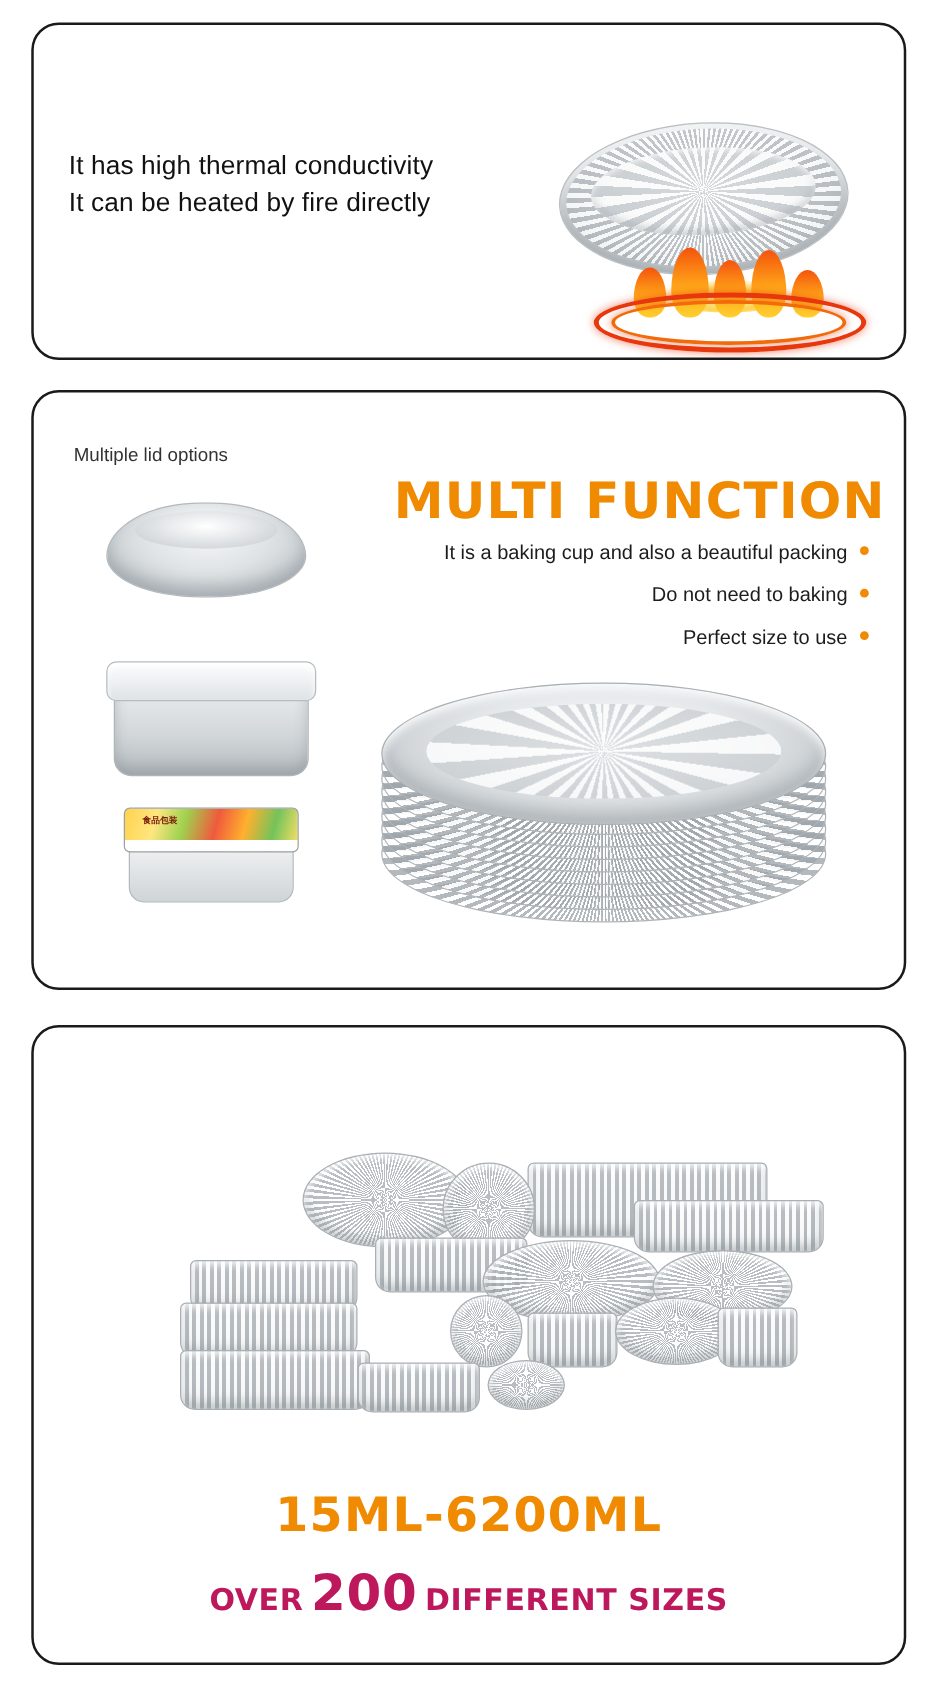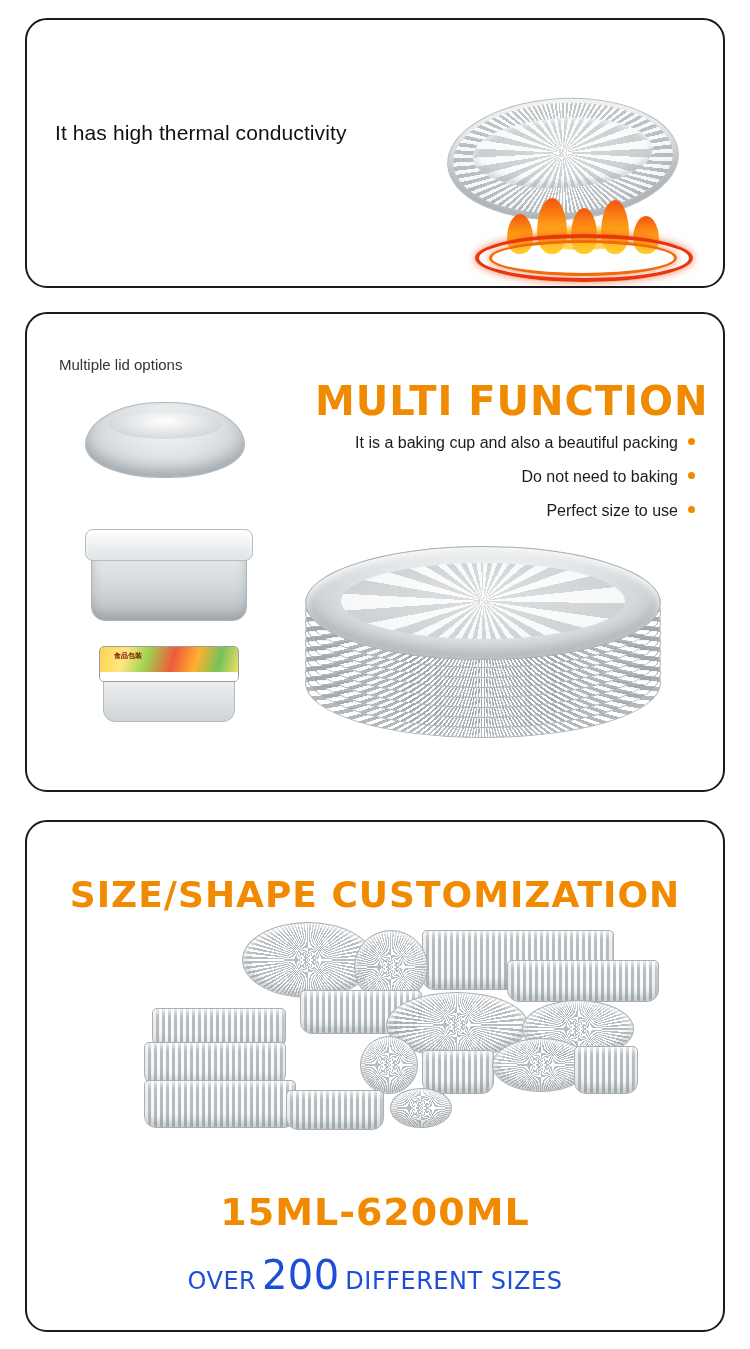--- a/index.html
+++ b/index.html
@@ -348,36 +348,37 @@
     font-size: 38px;
     color: #f08a00;
     letter-spacing: 1px;
   }
   #size-sub {
     position: absolute;
     left: 0; right: 0;
     top: 430px;
     text-align: center;
     font-family: "DejaVu Sans", sans-serif;
-    font-weight: normal;
-    color: #1d4ed8;
+    font-weight: bold;
+    color: #be185d;
     letter-spacing: .5px;
   }
   #size-sub .small { font-size: 24px; }
   #size-sub .big { font-size: 40px; }
 </style>
 </head>
 <body>
 
 <div class="page">
 
   <div class="card" id="panel-thermal">
 
     <div class="thermal-text">
       <div>It has high thermal conductivity</div>
+      <div>It can be heated by fire directly</div>
     </div>
 
     <div class="tray" id="tray-thermal">
       <div class="rim"></div>
       <div class="emboss"></div>
     </div>
 
     <div class="flame-wrap">
       <div class="flame-core"></div>
       <div class="flame f1"></div>
@@ -437,21 +438,20 @@
       <div class="layer" style="top:12px;"></div>
       <div class="top">
         <div class="emb"></div>
       </div>
     </div>
 
   </div>
 
   <div class="card" id="panel-size">
 
-    <div class="heading-orange" id="size-title">SIZE/SHAPE CUSTOMIZATION</div>
 
     <div id="size-group">
 
       <div class="pan ribbed rect" style="left:300px; top:18px; width:190px; height:58px;"></div>
       <div class="pan ribbed-round" style="left:120px; top:10px; width:130px; height:74px;"></div>
       <div class="pan ribbed rect" style="left:385px; top:48px; width:150px; height:40px;"></div>
       <div class="pan ribbed-round" style="left:232px; top:18px; width:72px; height:72px;"></div>
 
       <div class="pan ribbed rect" style="left:178px; top:78px; width:120px; height:42px;"></div>
       <div class="pan ribbed-round" style="left:264px; top:80px; width:140px; height:64px;"></div>

